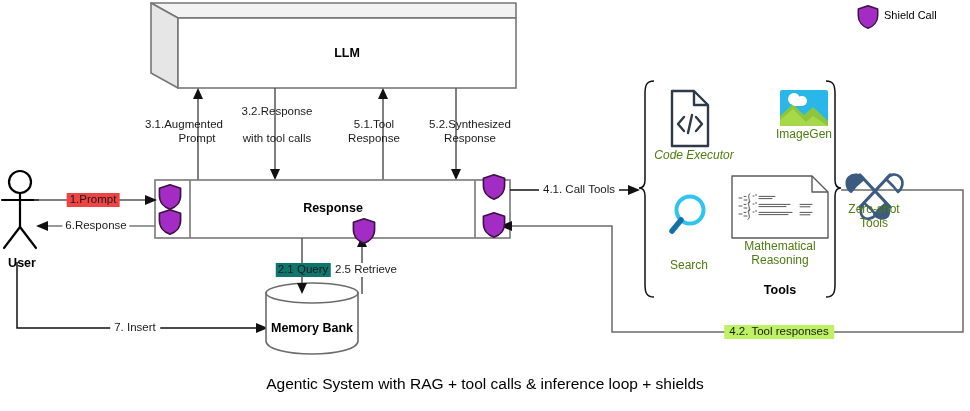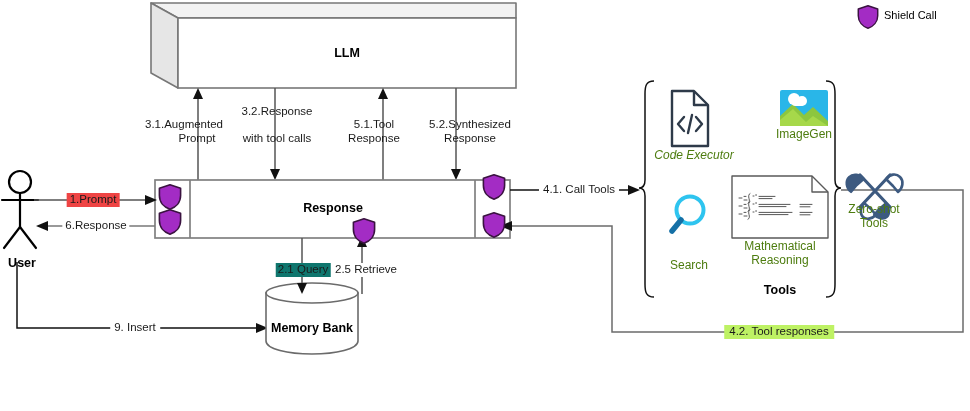--- a/index.html
+++ b/index.html
@@ -246,21 +246,21 @@
   <div class="lbl edge-lbl ctr" style="left:470px; top:132px;">Response</div>
 
   <div class="lbl edge-lbl ctr" style="left:93px; top:193px; background:#ef4444; padding:0 3px;">1.Prompt</div>
 
   <div class="lbl edge-lbl ctr" style="left:96px; top:219px; background:#ffffff; padding:0 3px;">6.Response</div>
 
   <div class="lbl edge-lbl ctr" style="left:303px; top:263px; background:#0f766e; padding:0 2px;">2.1 Query</div>
 
   <div class="lbl edge-lbl ctr" style="left:366px; top:263px; background:#ffffff; padding:0 2px;">2.5 Retrieve</div>
 
-  <div class="lbl edge-lbl ctr" style="left:135px; top:321px; background:#ffffff; padding:0 4px;">9. Insert</div>
+  <div class="lbl edge-lbl ctr" style="left:135px; top:321px; background:#ffffff; padding:0 4px;">7. Insert</div>
 
   <div class="lbl edge-lbl ctr" style="left:579px; top:183px; background:#ffffff; padding:0 4px;">4.1. Call Tools</div>
 
   <div class="lbl edge-lbl ctr" style="left:779px; top:325px; background:#bef264; padding:0 5px;">4.2. Tool responses</div>
 
   <div class="lbl tool-lbl ctr" style="left:694px; top:148px;font-style:italic;">Code Executor</div>
 
   <div class="lbl tool-lbl ctr" style="left:804px; top:127px;">ImageGen</div>
 
   <div class="lbl tool-lbl ctr" style="left:689px; top:258px;">Search</div>
@@ -268,14 +268,15 @@
   <div class="lbl tool-lbl ctr" style="left:780px; top:239px;">Mathematical</div>
   <div class="lbl tool-lbl ctr" style="left:780px; top:253px;">Reasoning</div>
 
   <div class="lbl tool-lbl ctr" style="left:874px; top:202px;">Zero-shot</div>
   <div class="lbl tool-lbl ctr" style="left:874px; top:216px;">Tools</div>
 
   <div class="lbl node-lbl ctr" style="left:780px; top:283px;">Tools</div>
 
   <div class="lbl legend-lbl" style="left:884px; top:9px; text-align:left;">Shield Call</div>
 
+  <div class="lbl caption ctr" style="left:485px; top:375px;">Agentic System with RAG + tool calls &amp; inference loop + shields</div>
 
 </div>
 
 </body></html>

